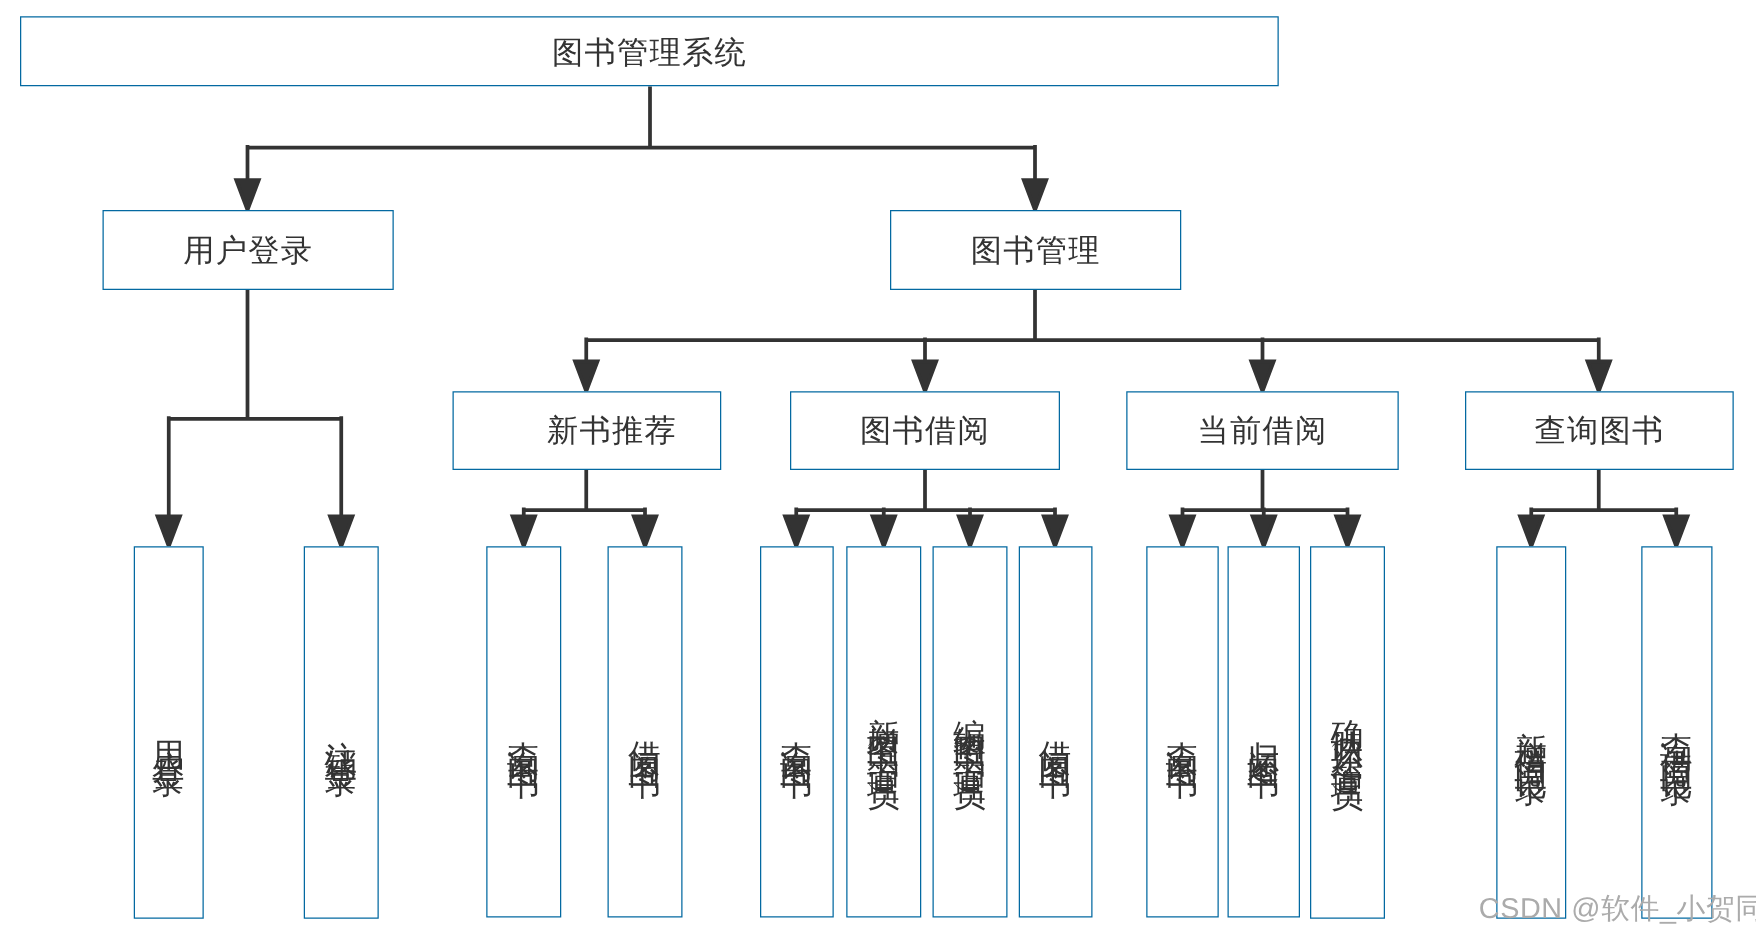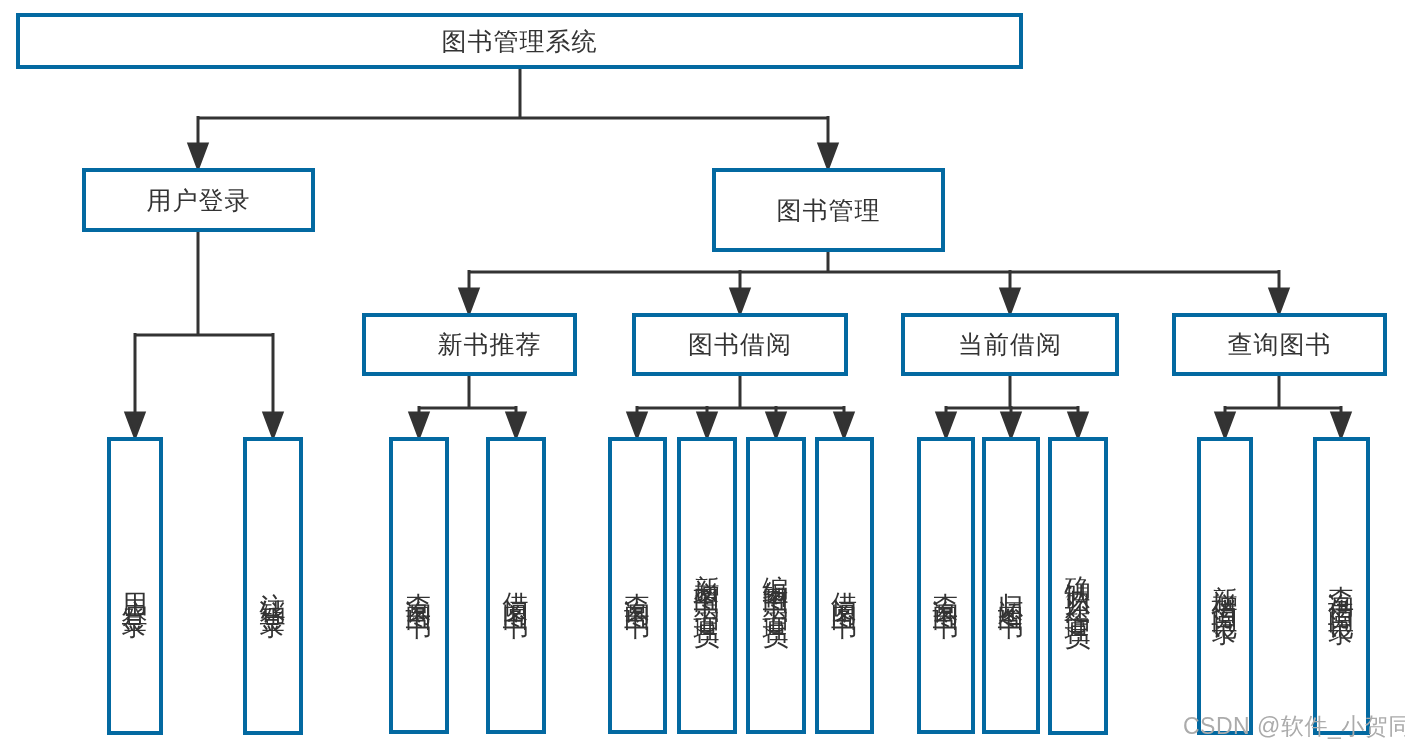--- a/index.html
+++ b/index.html
@@ -8,21 +8,21 @@
     width:1405px; height:747px;
     background:#ffffff;
     font-family:"Liberation Sans","DejaVu Sans",sans-serif;
     color:#333333;
     overflow:hidden;
   }
   svg.connectors { position:absolute; left:0; top:0; z-index:1; }
   .node {
     position:absolute;
     box-sizing:border-box;
-    border:4px solid #0369a1;
+    border:1px solid #0369a1;
     background:#ffffff;
     display:flex;
     align-items:center;
     justify-content:center;
     z-index:2;
     font-size:25px;
     letter-spacing:1px;
     white-space:nowrap;
   }
   .node.v .vtext {
@@ -125,21 +125,21 @@
     </g>
   </svg>
 
   <div class="node h" style="left:16px; top:13px; width:1007px; height:56px;">
     <span>图书管理系统</span>
   </div>
 
   <div class="node h" style="left:82px; top:168px; width:233px; height:64px;">
     <span>用户登录</span>
   </div>
-  <div class="node h" style="left:712px; top:168px; width:233px; height:84px;text-align:right;">
+  <div class="node h" style="left:712px; top:168px; width:233px; height:64px;text-align:right;">
     <span>图书管理</span>
   </div>
 
   <div class="node h" style="left:362px; top:313px; width:215px; height:63px;padding-left:40px;">
     <span>新书推荐</span>
   </div>
   <div class="node h" style="left:632px; top:313px; width:216px; height:63px;">
     <span>图书借阅</span>
   </div>
   <div class="node h" style="left:901px; top:313px; width:218px; height:63px;">

